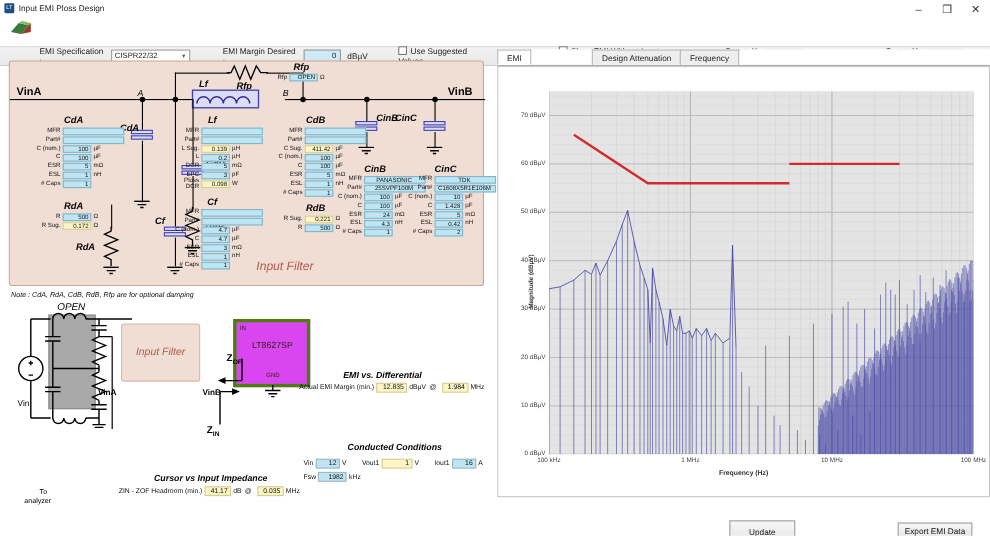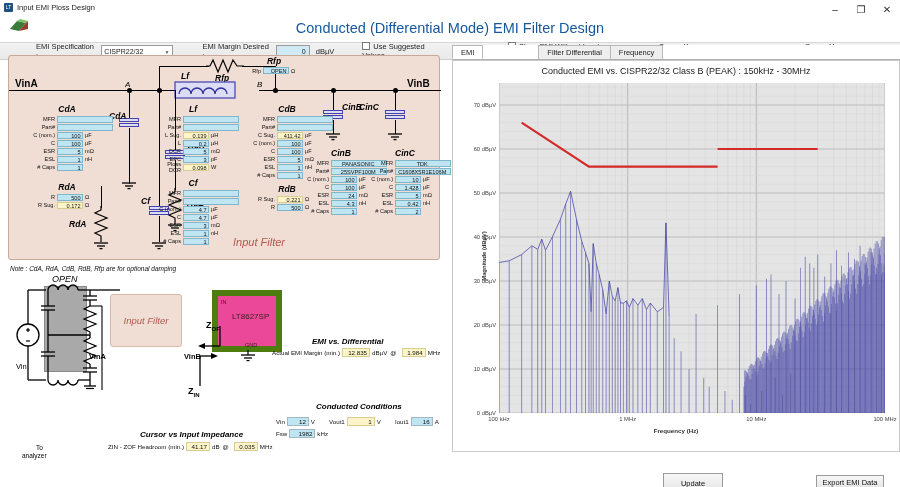--- a/index.html
+++ b/index.html
@@ -93,21 +93,21 @@
   #lisnlabel { position:absolute; left:52px; top:212px; font-size:9px; font-style:italic;}
   #lisnbox { position:absolute; left:44px; top:224px; width:43px; height:86px; background:#a9a9a9; border:1px solid #8a8a8a;}
   #filtblock {
     position:absolute; left:110px; top:232px; width:72px;height:53px;
     background:#f0ddd3; border:1px solid #d9b9a8; border-radius:3px;
     display:flex;align-items:center;justify-content:center;
     font-style:italic;font-size:9.5px;color:#b05a4e;
   }
   #icblock {
     position:absolute; left:212px; top:228px; width:70px;height:62px;
-    background:#ec4899; border:6px solid #4d7c0f;
+    background:#d946ef; border:3px solid #4d7c0f;
     font-size:7.5px;color:#3a2020;
   }
   .sect-title { position:absolute; font-style:italic; font-weight:bold; font-size:8px; color:#000;}
   .field-row { position:absolute; font-size:6.2px; color:#111; display:flex; align-items:center;}
   .fbox { height:9px;border:0.5px solid #9fb9c4;background:#bfe4f2;font-size:6.2px;text-align:right;padding-right:2px;line-height:8px;margin:0 2px;}
   .fbox.y { background:#fdf5c8; border-color:#d6cd90;}
   
   #tabs { position:absolute; left:0; top:0; height:15px; width:448px; display:flex; align-items:flex-end;
           border-bottom:1px solid #b0b0b0; background:#fff;}
   .tab { height:14px; padding:0 8px; font-size:7.5px; line-height:14px; border:1px solid #b8b8b8;
@@ -139,21 +139,20 @@
     <div>✕</div>
   </div>
 </div>
 
 <div id="ribbon">
   <svg class="logo" viewBox="0 0 22 18">
     <polygon points="2,12 9,4 18,6 11,14" fill="#3a7a3a"></polygon>
     <polygon points="9,4 12,2 20,4 18,6" fill="#7fbf5f"></polygon>
     <polygon points="18,6 20,4 20,12 11,14" fill="#9b3a2a"></polygon>
   </svg>
-  <div id="bigtitle">Conducted (Differential Mode) EMI Filter Design</div>
 </div>
 
 <div id="toolbar">
   <span class="lbl" style="margin-left:36px">EMI Specification :</span>
   <div class="combo">
     <span>CISPR22/32</span>
     <span class="arrow">▼</span>
   </div>
   <span class="lbl" style="margin-left:30px">EMI Margin Desired :</span>
   <div class="numbox">0</div>
@@ -681,26 +680,25 @@
   <div class="field-row" style="left:276px; top:367px;">
     <span>Fsw</span>
     <span class="fbox" style="width:26px">1982</span>
     <span>kHz</span>
   </div>
 </div>
 
 <div id="rightpane">
   <div id="tabs">
     <div class="tab active">EMI</div>
-    <div class="tab" style="margin-left:56px">Filter Differential</div>
+    <div class="tab" style="margin-left:56px">Design Attenuation</div>
     <div class="tab">Frequency</div>
   </div>
 
   <div id="chartframe">
-    <div id="charttitle">Conducted EMI vs. CISPR22/32 Class B (PEAK) : 150kHz - 30MHz</div>
     <div id="ytitle">Magnitude (dBµV)</div>
     <div id="plotarea">
       <div id="plotclip">
         <svg id="plotsvg" width="386" height="330" viewBox="0 0 386 330" preserveAspectRatio="none">
               <rect x="0" y="0" width="386" height="330" fill="#e4e4e4"></rect>
               <line x1="0" y1="0" x2="0" y2="330" stroke="#d2d2d2" stroke-width="0.5"></line>
               <line x1="38.73252610876559" y1="0" x2="38.73252610876559" y2="330" stroke="#d2d2d2" stroke-width="0.5"></line>
               <line x1="61.38960144059659" y1="0" x2="61.38960144059659" y2="330" stroke="#d2d2d2" stroke-width="0.5"></line>
               <line x1="77.46505221753118" y1="0" x2="77.46505221753118" y2="330" stroke="#d2d2d2" stroke-width="0.5"></line>
               <line x1="89.93414055790107" y1="0" x2="89.93414055790107" y2="330" stroke="#d2d2d2" stroke-width="0.5"></line>

